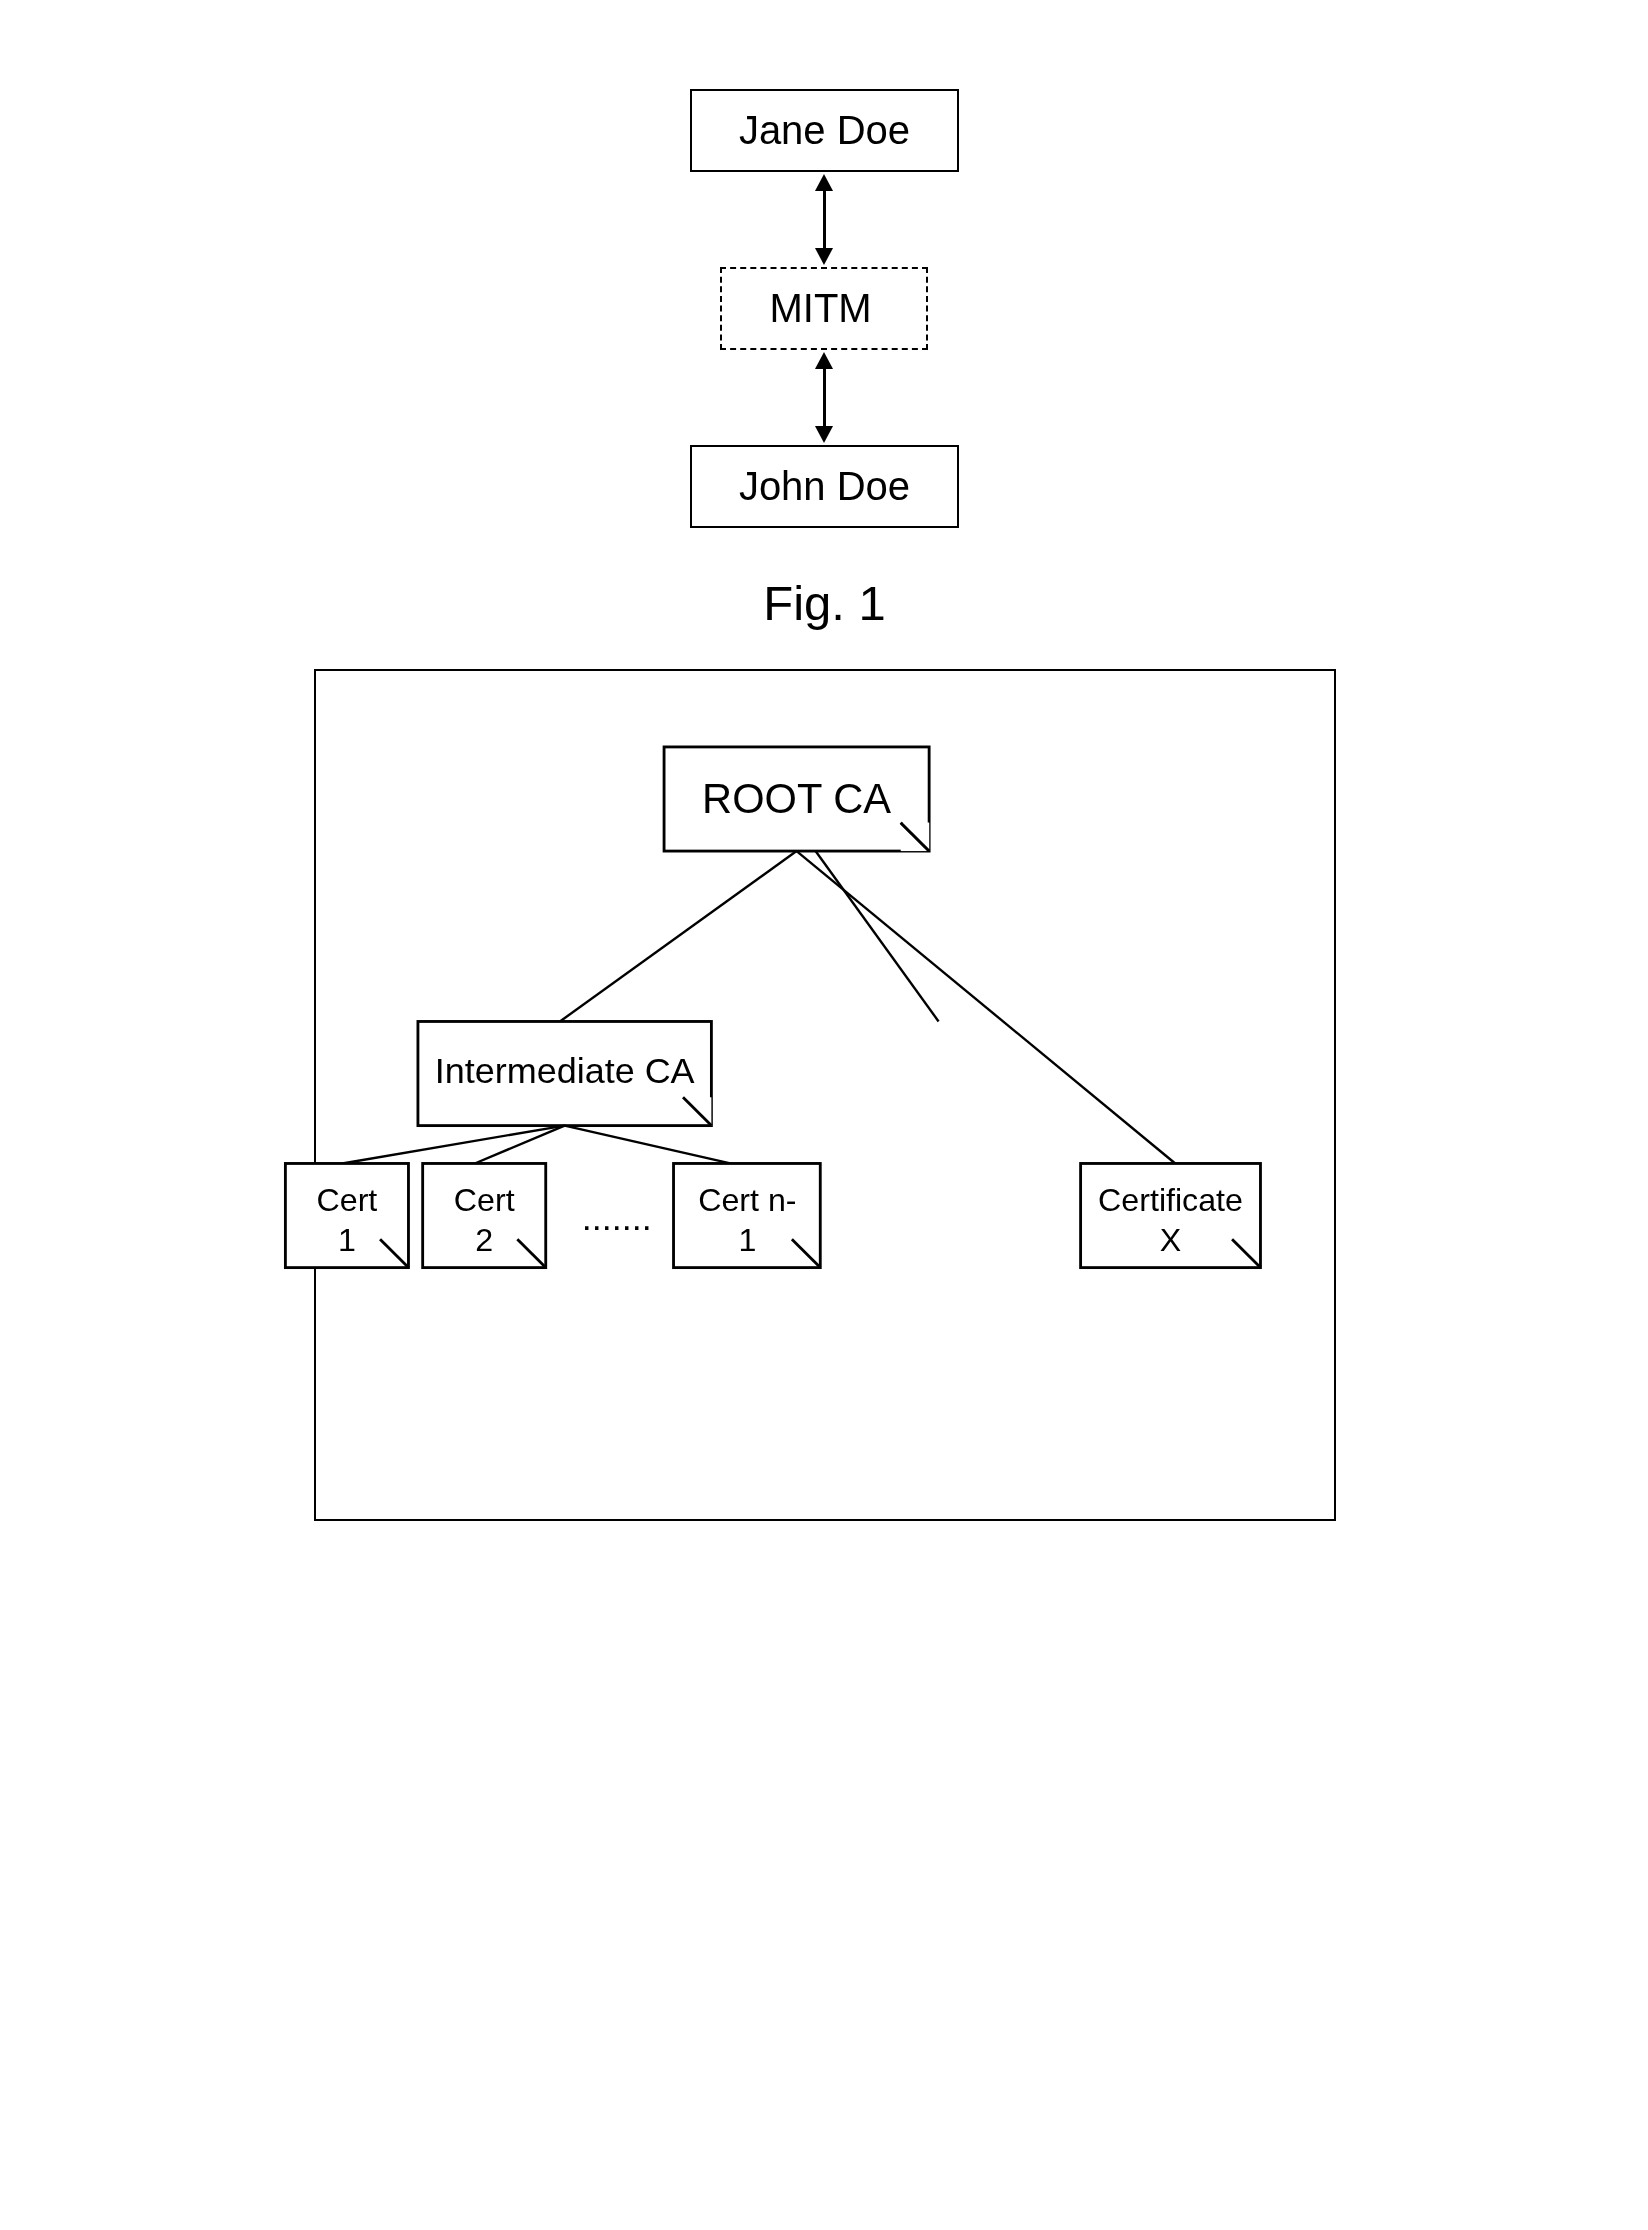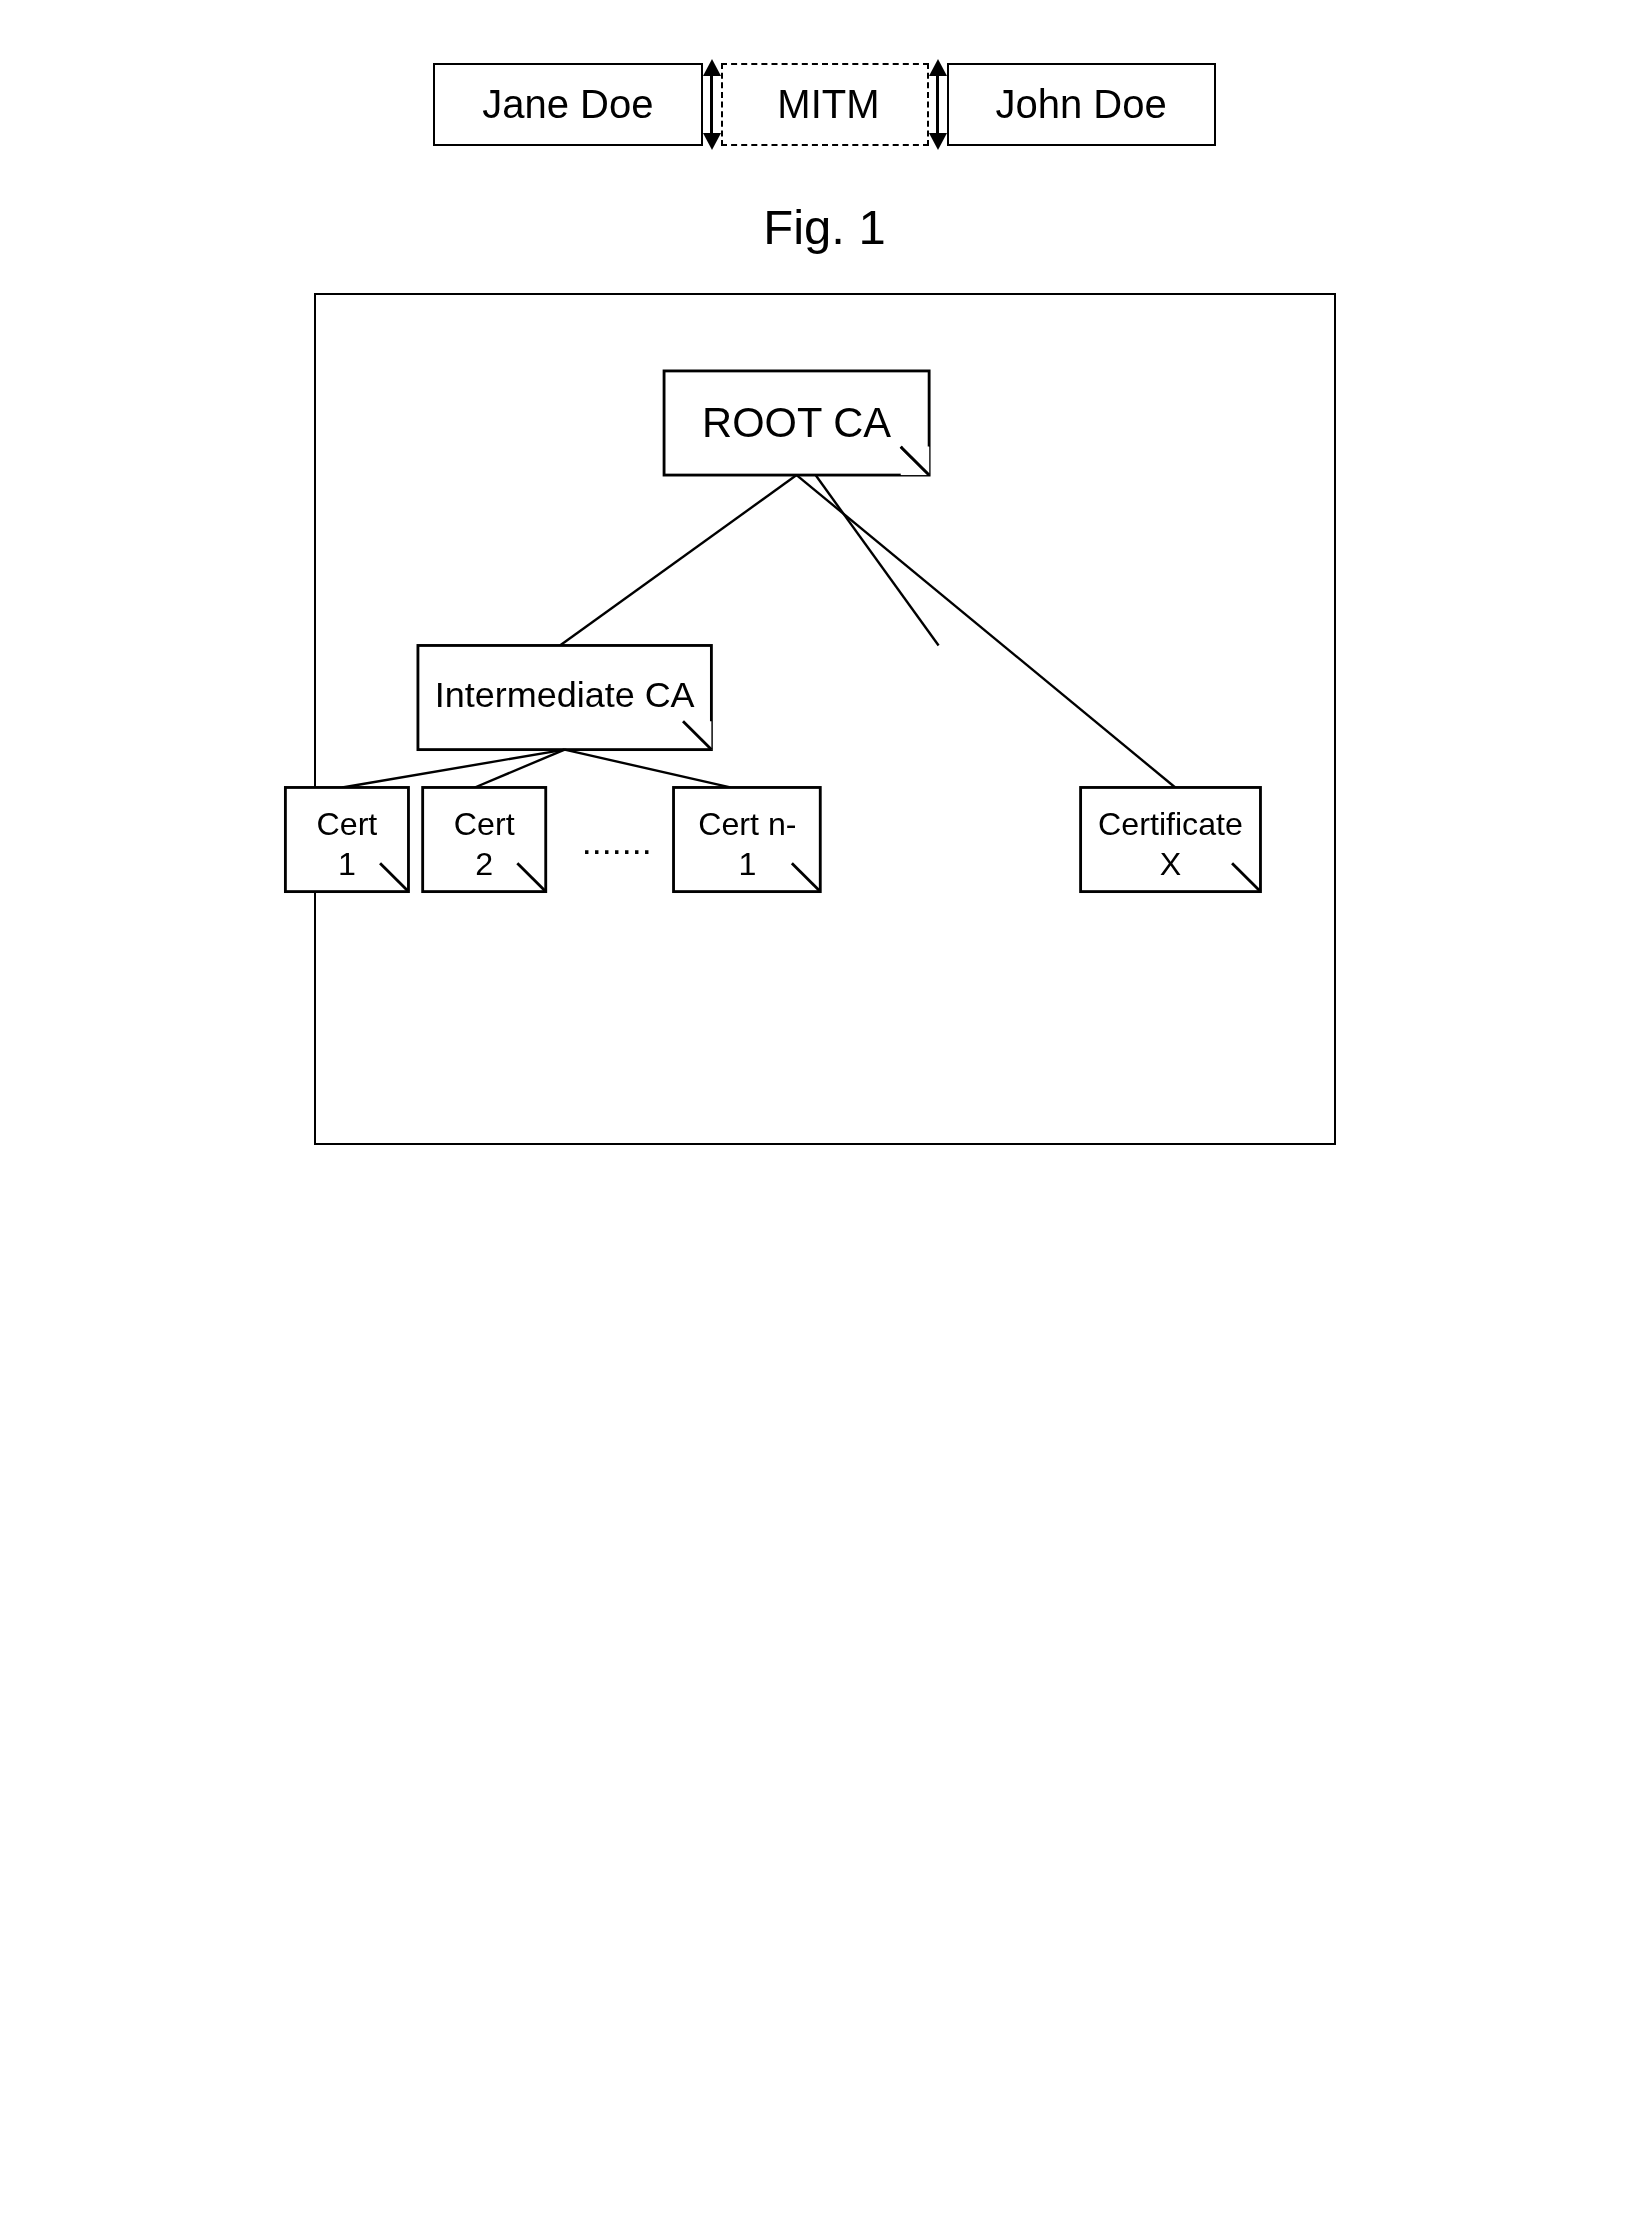--- a/index.html
+++ b/index.html
@@ -18,42 +18,44 @@
     .fig1-container {
       display: flex;
       flex-direction: column;
       align-items: center;
       width: 100%;
       margin-bottom: 38px;
     }
 
     .diagram1 {
       display: flex;
+      flex-direction: column;
       align-items: center;
       gap: 0;
+      margin-top: 32px;
     }
 
     .box-solid {
       border: 2.8px solid #000;
       padding: 17px 47px;
       font-size: 40px;
       font-weight: 400;
       background: #fff;
       min-width: 208px;
       text-align: center;
     }
 
     .box-dashed {
       border: 2.8px dashed #000;
       padding: 17px 47px;
       font-size: 40px;
       font-weight: 400;
       background: #fff;
       min-width: 208px;
-      text-align: right;
+      text-align: left;
     }
 
     .arrow-container {
       display: flex;
       flex-direction: column;
       align-items: center;
       height: 95px;
       justify-content: center;
     }
 

